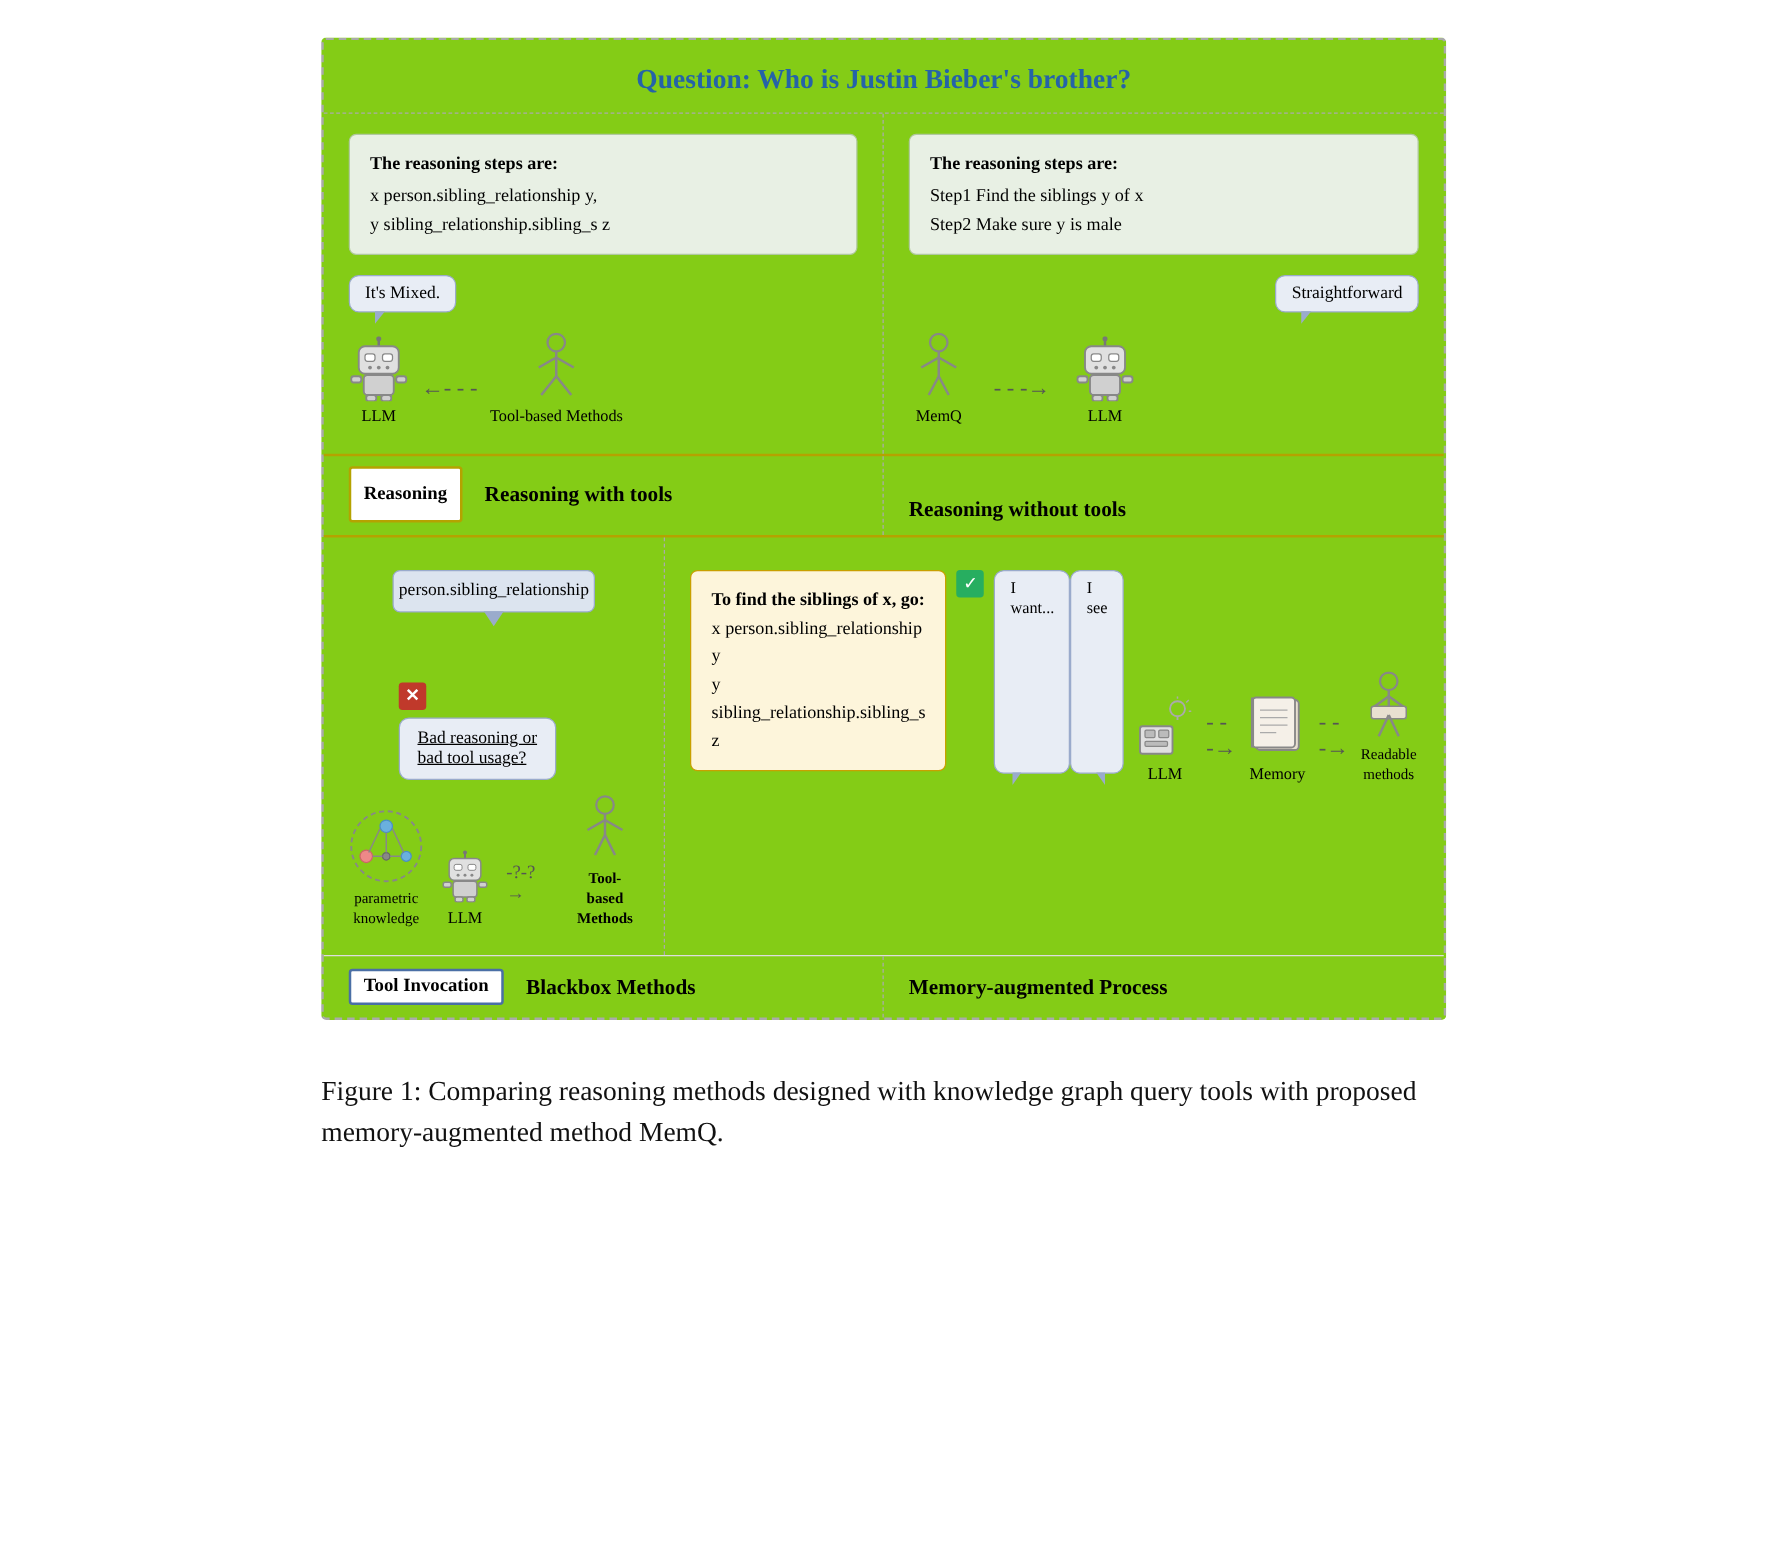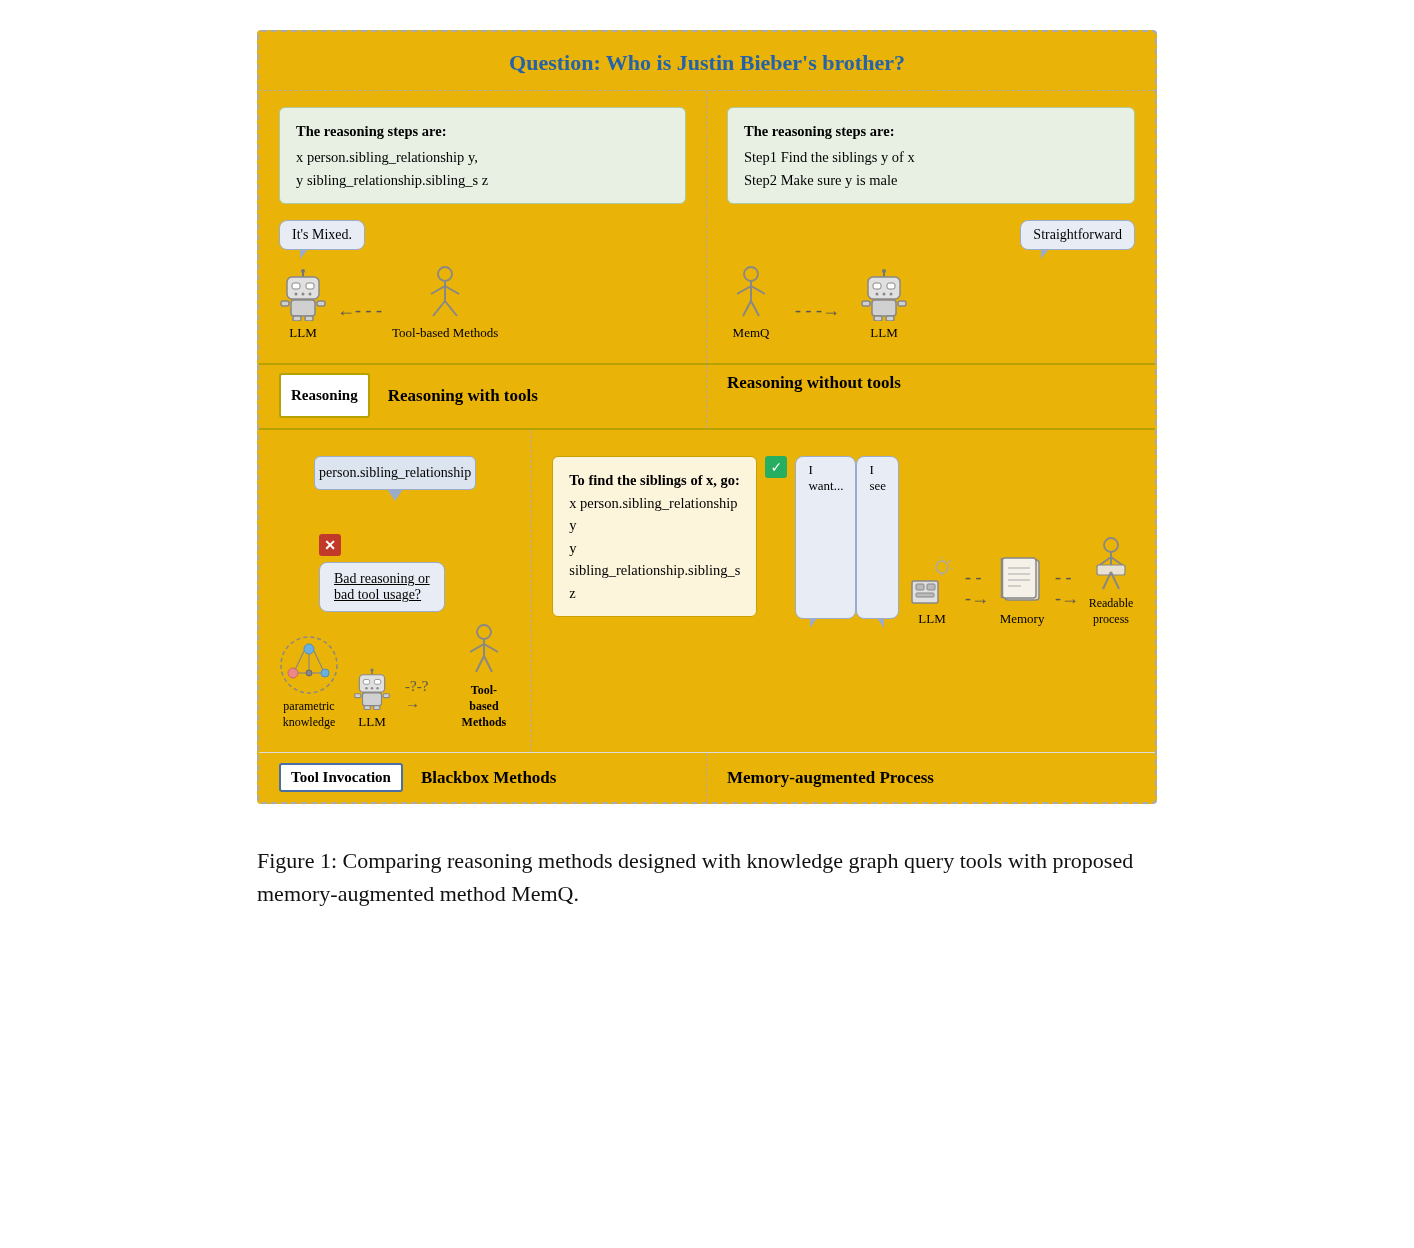--- a/index.html
+++ b/index.html
@@ -14,21 +14,21 @@
     }
     .page-wrapper {
       width: 900px;
     }
     
     .diagram {
       border: 2px dashed #aaa;
       border-radius: 4px;
       padding: 0;
       margin-bottom: 30px;
-      background: #eab308;
+      background: #84cc16;
     }
     
     .question-header {
       text-align: center;
       padding: 18px 20px 14px;
       border-bottom: none;
     }
     .question-text {
       font-size: 22px;
       font-weight: bold;
@@ -146,21 +146,21 @@
 
     
     .query-bubble {
       background: #dce4ef;
       border: 1.5px solid #9aabcc;
       border-radius: 6px;
       padding: 8px 4px;
       font-size: 14px;
       display: inline-block;
       position: relative;
-      margin-bottom: 12px;
+      margin-bottom: 24px;
     }
     .query-bubble::after {
       content: '';
       position: absolute;
       bottom: -12px;
       left: 50%;
       transform: translateX(-50%);
       border-width: 12px 8px 0 8px;
       border-style: solid;
       border-color: #9aabcc transparent transparent transparent;
@@ -317,21 +317,21 @@
     }
     .top-label-left {
       display: flex;
       align-items: center;
       padding: 8px 20px 10px;
       border-right: 1px dashed #aaa;
       gap: 8px;
     }
     .top-label-right {
       display: flex;
-      align-items: flex-start;
+      align-items: flex-end;
       padding: 8px 20px 10px;
       gap: 8px;
     }
   </style>
 </head>
 <body>
 
 <div class="page-wrapper">
 
   <div class="diagram">
@@ -607,21 +607,21 @@
                 <line x1="24" y1="15" x2="24" y2="35" stroke="#888" stroke-width="2"></line>
 
                 <line x1="24" y1="20" x2="10" y2="30" stroke="#888" stroke-width="2"></line>
                 <line x1="24" y1="20" x2="38" y2="30" stroke="#888" stroke-width="2"></line>
 
                 <rect x="10" y="28" width="28" height="10" rx="2" fill="#e8e0d0" stroke="#888" stroke-width="1.2"></rect>
 
                 <line x1="24" y1="35" x2="16" y2="52" stroke="#888" stroke-width="2"></line>
                 <line x1="24" y1="35" x2="32" y2="52" stroke="#888" stroke-width="2"></line>
               </svg>
-              <div style="font-size:12px; text-align:center; line-height:1.3;">Readable process</div>
+              <div style="font-size:12px; text-align:center; line-height:1.3;">Readable methods</div>
             </div>
           </div>
         </div>
       </div>
     </div>
 
     <div class="bottom-labels">
       <div class="bottom-label-left">
         <span class="label-box-blue">Tool Invocation</span>
         <span class="section-title">Blackbox Methods</span>

